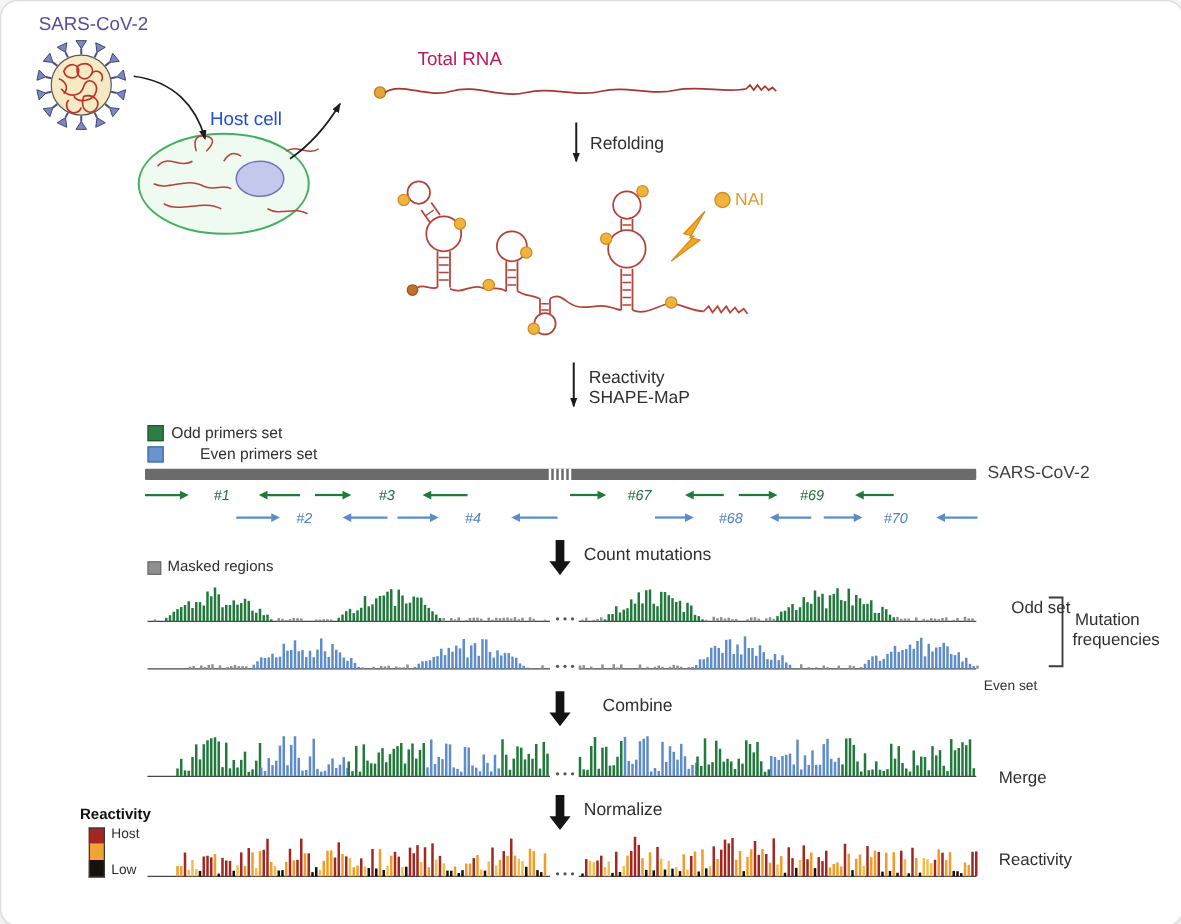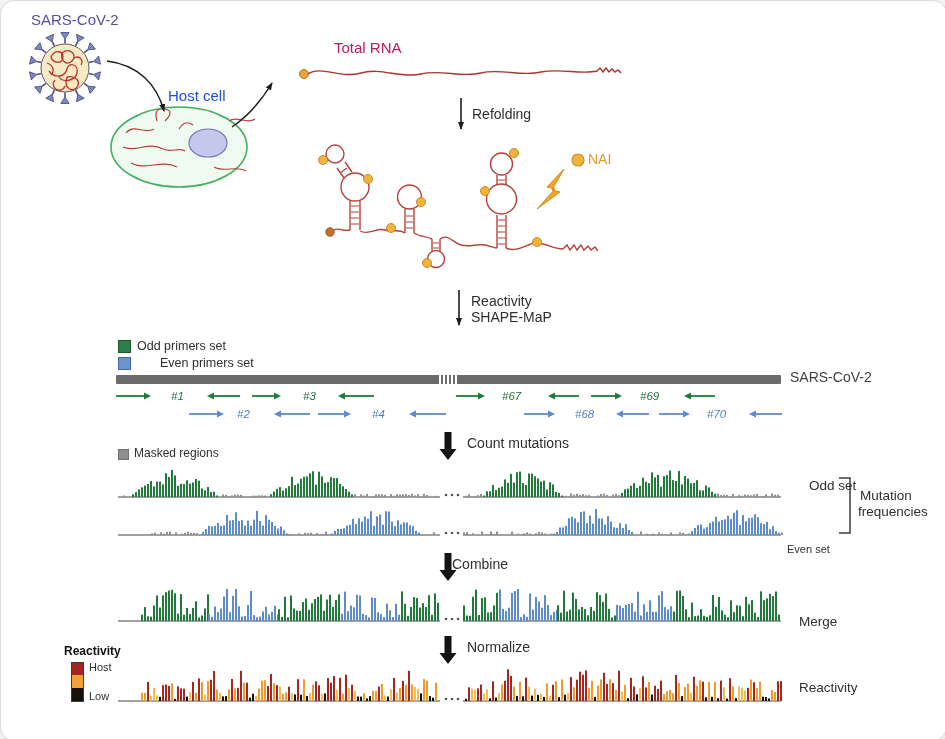--- a/index.html
+++ b/index.html
@@ -1005,21 +1005,21 @@
 
   <span class="lbl" style="left:30px;top:11px;font-size:15px;color:#5b4a9e;">SARS-CoV-2</span>
   <span class="lbl" style="left:167px;top:87px;font-size:15px;color:#1d4ed8;">Host cell</span>
   <span class="lbl" style="left:333px;top:39px;font-size:15px;color:#be185d;">Total RNA</span>
   <span class="lbl" style="left:587px;top:151px;font-size:14px;color:#e09a32;">NAI</span>
 
   <span class="lbl it" style="left:471px;top:106px;font-size:14px;">Refolding</span>
   <span class="lbl it" style="left:470px;top:293px;font-size:14px;">Reactivity</span>
   <span class="lbl it" style="left:470px;top:309px;font-size:14px;">SHAPE-MaP</span>
   <span class="lbl it" style="left:466px;top:435px;font-size:14px;">Count mutations</span>
-  <span class="lbl it" style="left:451px;top:556px;font-size:14px;">Combine</span>
+  <span class="lbl it" style="left:481px;top:556px;font-size:14px;">Combine</span>
   <span class="lbl it" style="left:466px;top:639px;font-size:14px;">Normalize</span>
 
   <div class="sw" style="left:117px;top:339px;width:13px;height:13px;background:#2e7d46;border:1px solid #1c5a30;"></div>
   <span class="lbl" style="left:136px;top:339px;font-size:12.5px;">Odd primers set</span>
   <div class="sw" style="left:117px;top:356px;width:13px;height:13px;background:#6b93cc;border:1px solid #3f6ca8;"></div>
   <span class="lbl" style="left:136px;top:356px;font-size:12.5px;margin-left:23px;">Even primers set</span>
 
   <span class="lbl" style="left:789px;top:369px;font-size:14px;color:#3f3f3f;">SARS-CoV-2</span>
 
   <div class="sw" style="left:117px;top:448px;width:11px;height:11px;background:#8f8f8f;border:1px solid #6f6f6f;"></div>

